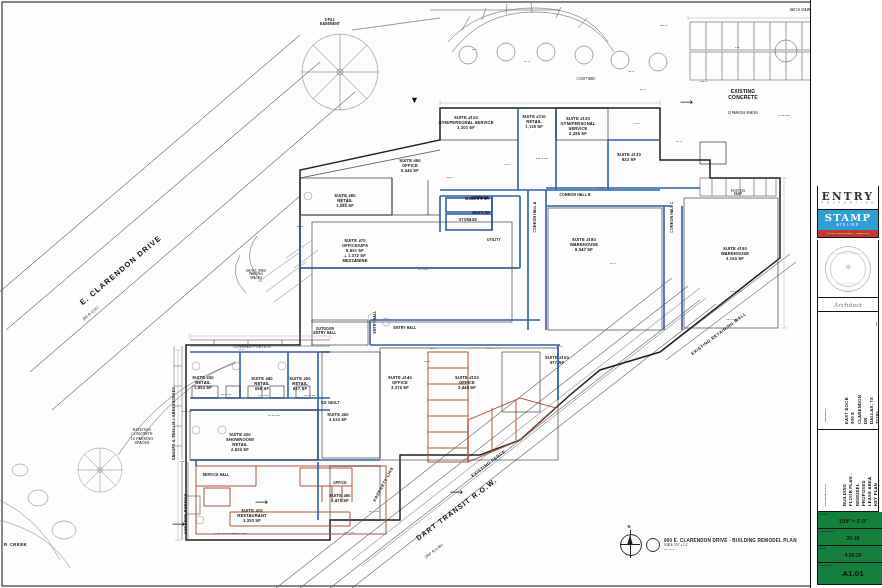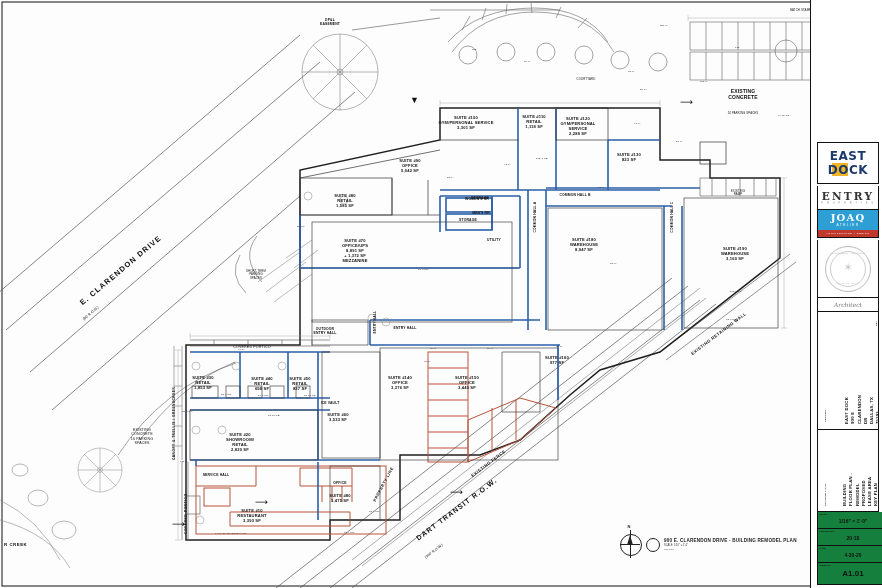--- a/index.html
+++ b/index.html
@@ -524,33 +524,28 @@
     <div id="na-tri"></div>
     <div id="na-n">N</div>
     <div id="na-circ2"></div>
     <div id="plan-title">900 E. CLARENDON DRIVE - BUILDING REMODEL PLAN</div>
     <div id="plan-scale">SCALE:  1/16" = 1'-0"</div>
     <div id="plan-scale2">NO. 1001</div>
   </div>
 
   <div id="titleblock">
 
-    <div id="logo-eastdock">
-      <div id="ed-dockbg"></div>
-      <div class="edrow" id="ed-east">EAST</div>
-      <div class="edrow" id="ed-dock">DOCK</div>
-    </div>
 
     <div id="logo-proxy">
       <div id="proxy-main">ENTRY</div>
       <div id="proxy-sub">P R O P E R T I E S</div>
     </div>
 
     <div id="logo-joaq">
-      <div id="joaq-main">JOAQ</div>
+      <div id="joaq-main">STAMP</div>
       <div id="joaq-sub">ATELIER</div>
       <div id="joaq-strip">ARCHITECTURE + DESIGN</div>
     </div>
 
     <div id="seal">
       <div id="seal-circ"></div>
       <div id="seal-circ2"></div>
       <div id="seal-star">✶</div>
       <div class="sealtxt" style="top:12px;">REGISTERED ARCHITECT</div>
       <div class="sealtxt" style="top:42px;">STATE OF TEXAS</div>

